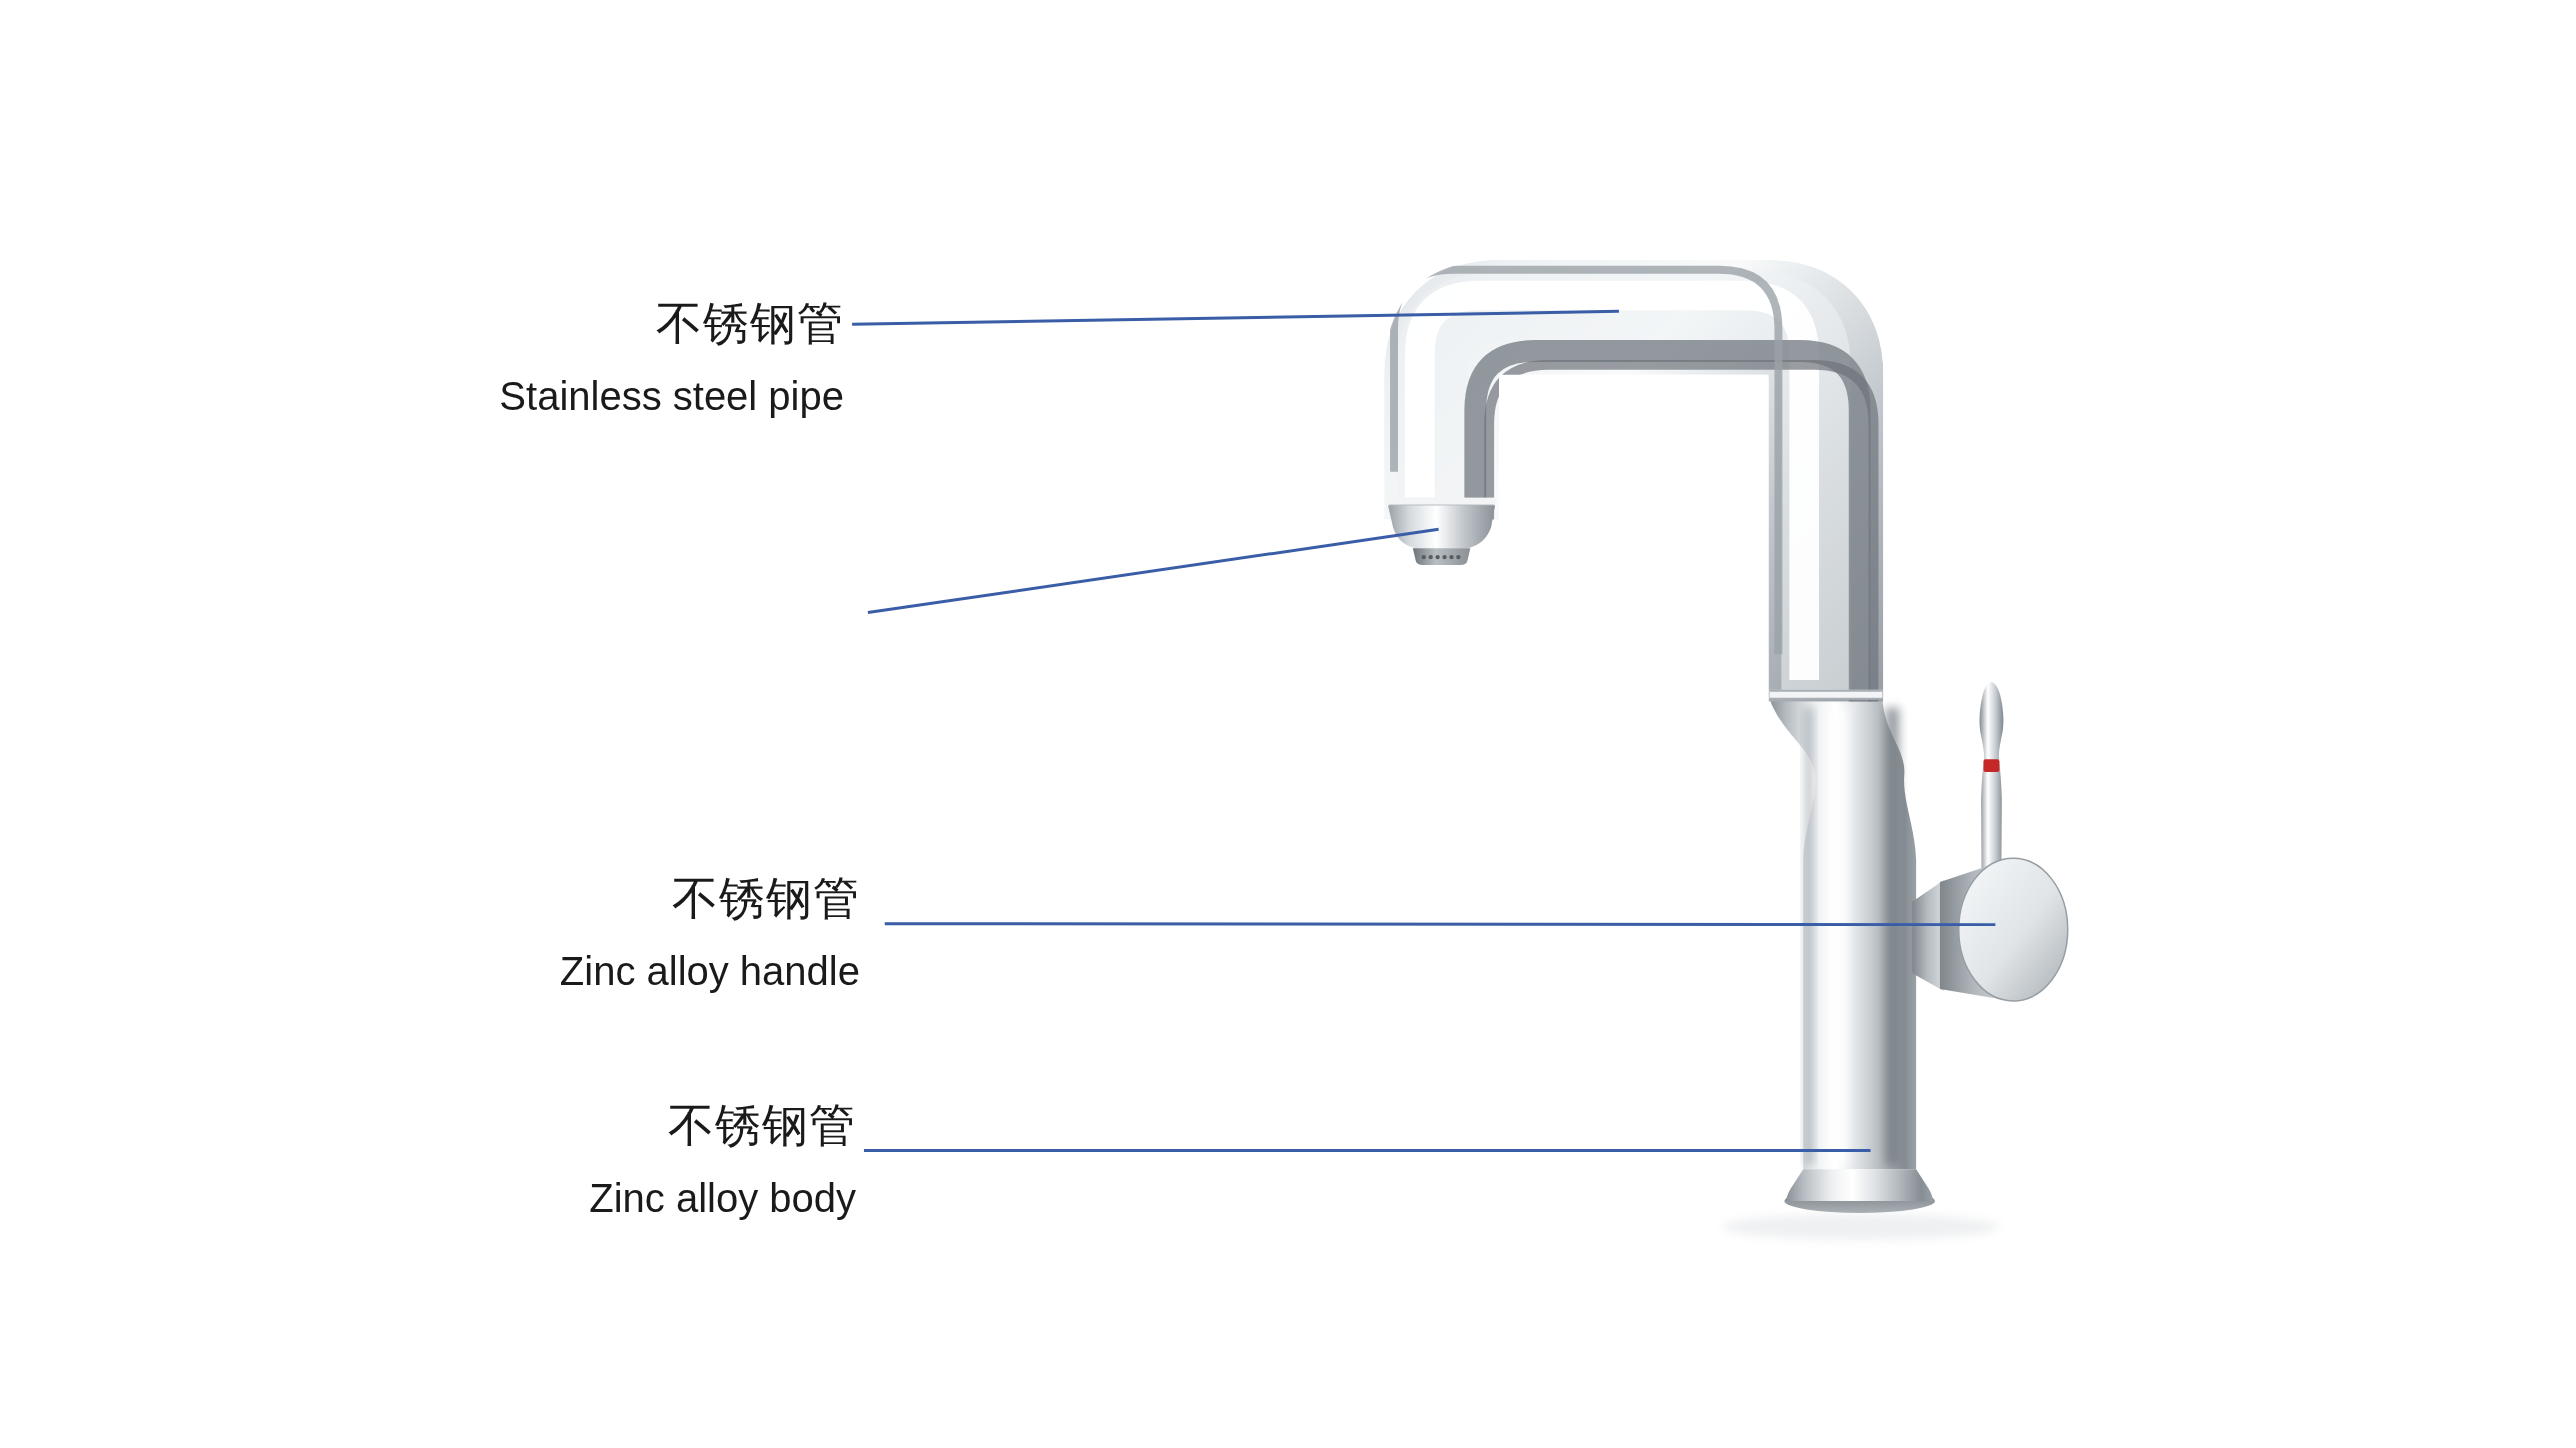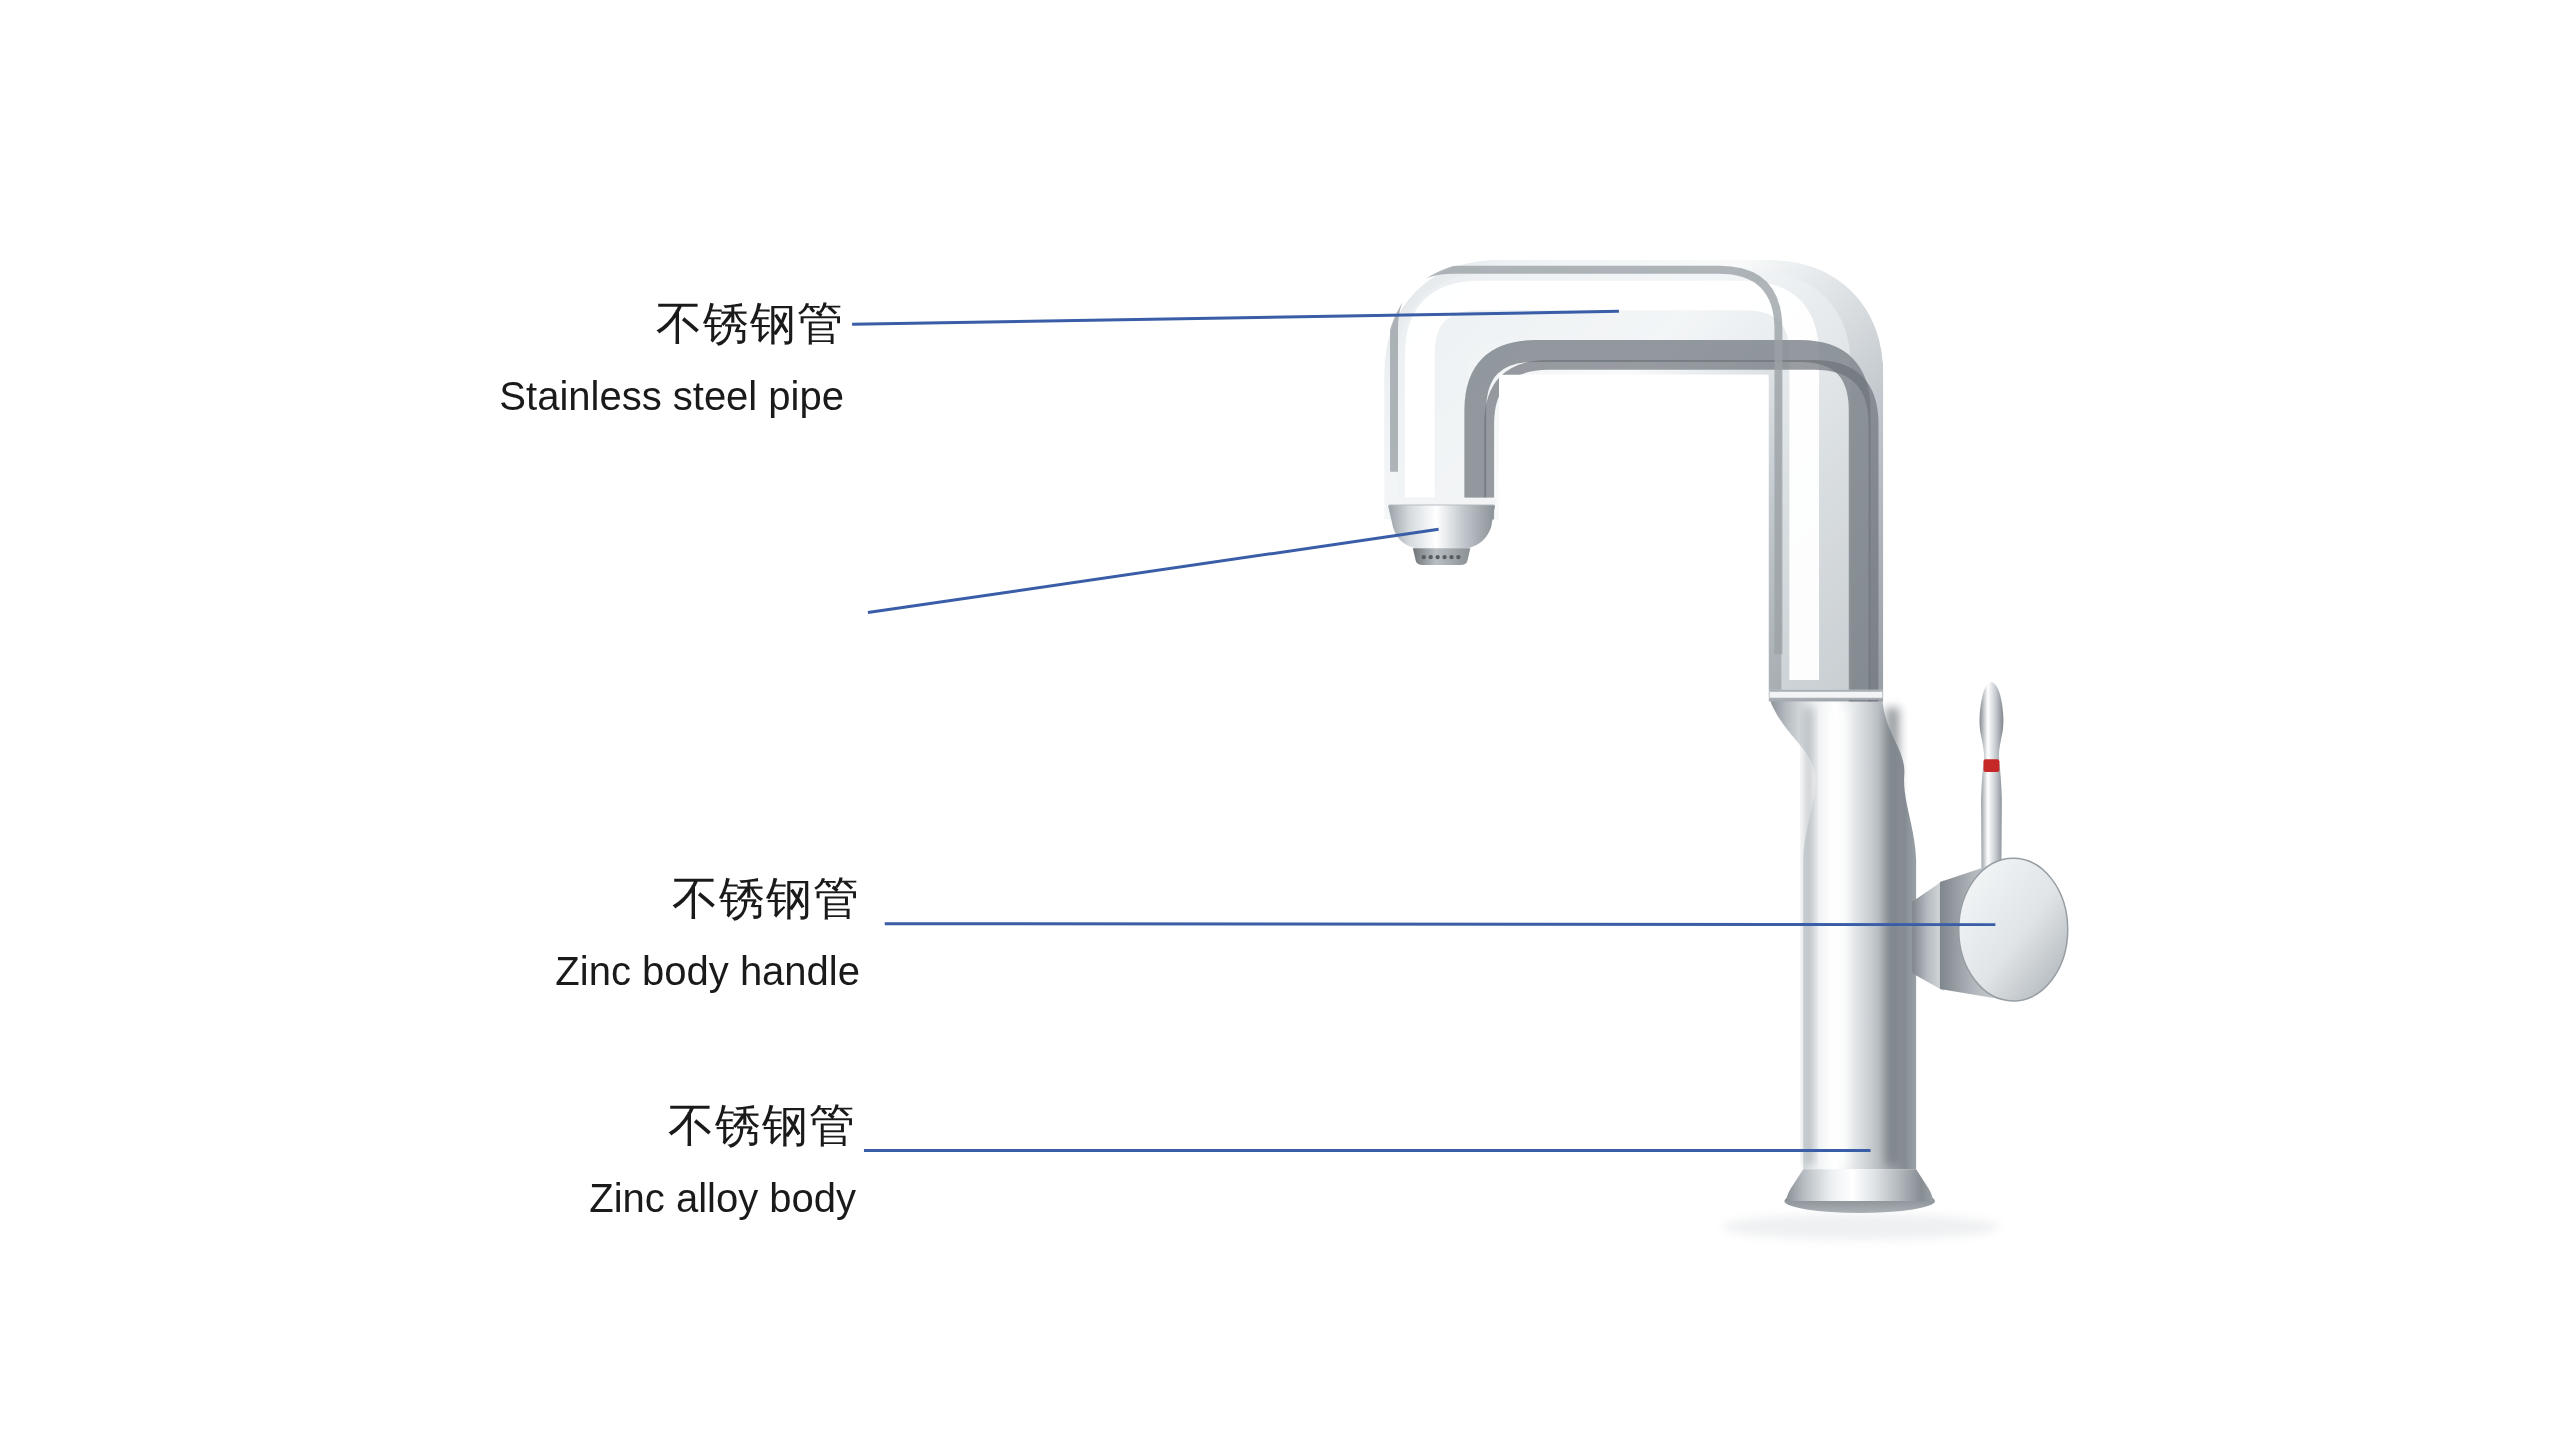--- a/index.html
+++ b/index.html
@@ -183,21 +183,21 @@
   </svg>
 
   <div class="label label-1">
     <div class="zh">不锈钢管</div>
     <div class="en">Stainless steel pipe</div>
   </div>
 
 
   <div class="label label-3">
     <div class="zh">不锈钢管</div>
-    <div class="en">Zinc body handle</div>
+    <div class="en">Zinc alloy handle</div>
   </div>
 
   <div class="label label-4">
     <div class="zh">不锈钢管</div>
     <div class="en">Zinc alloy body</div>
   </div>
 
 </div>
 
 

